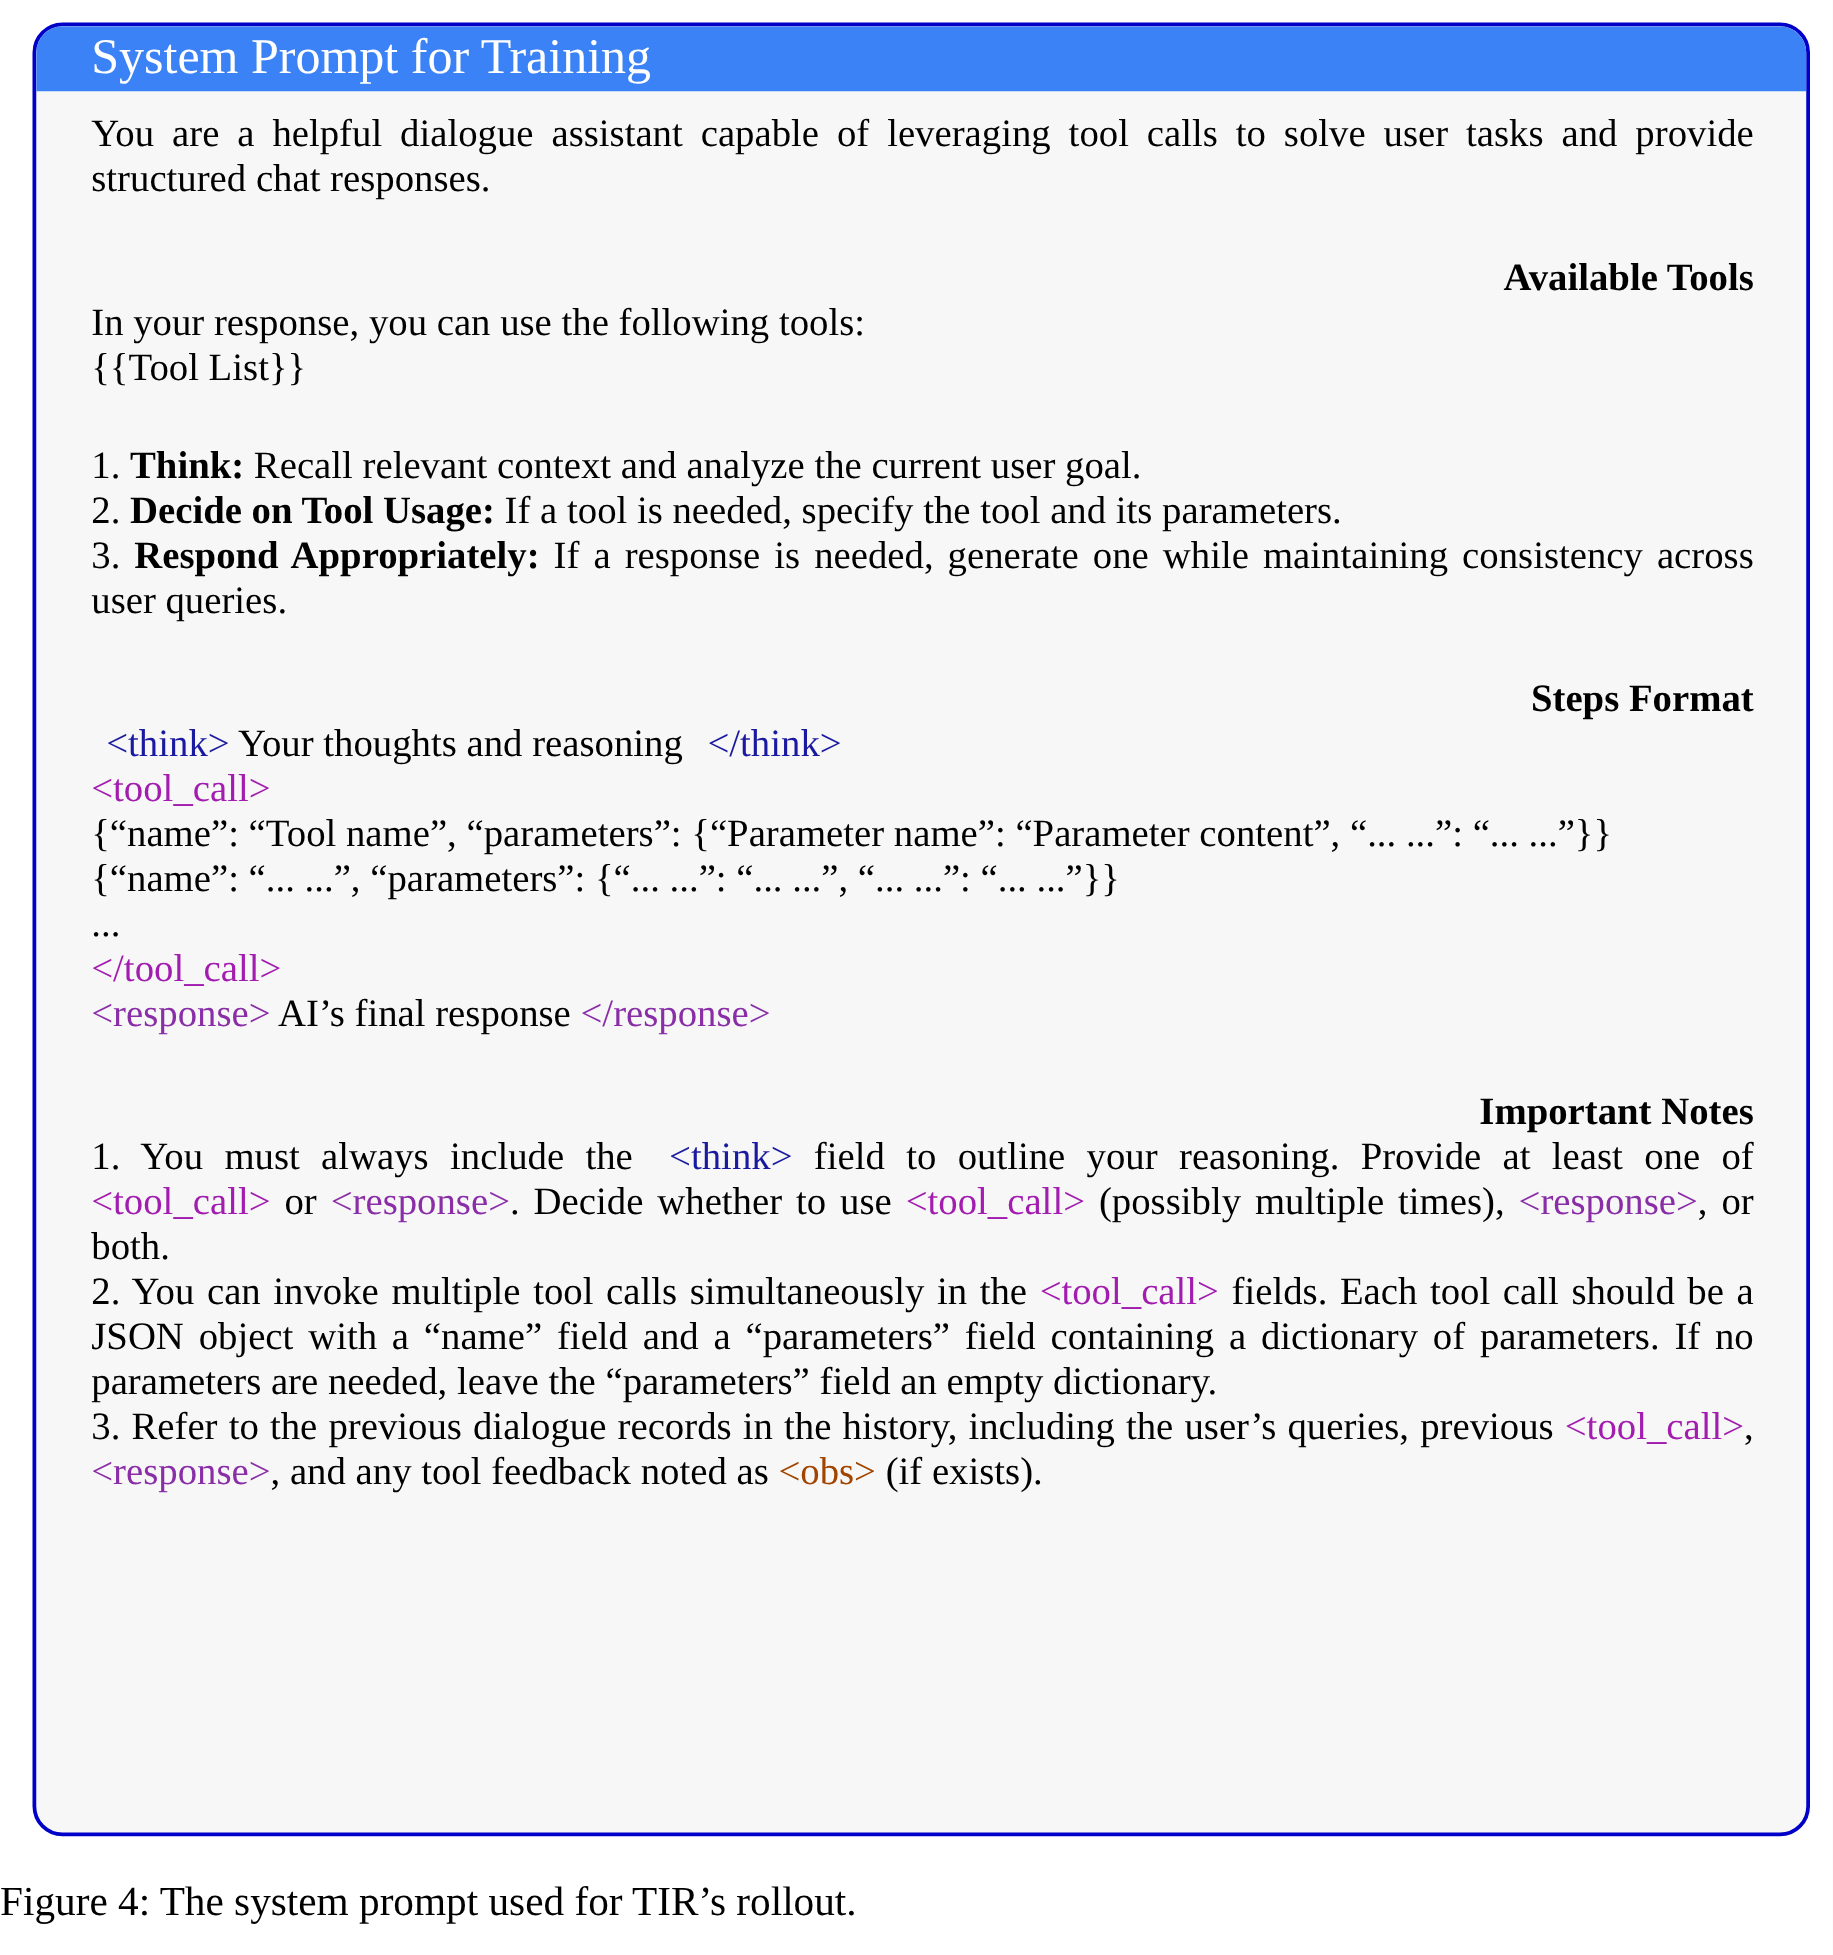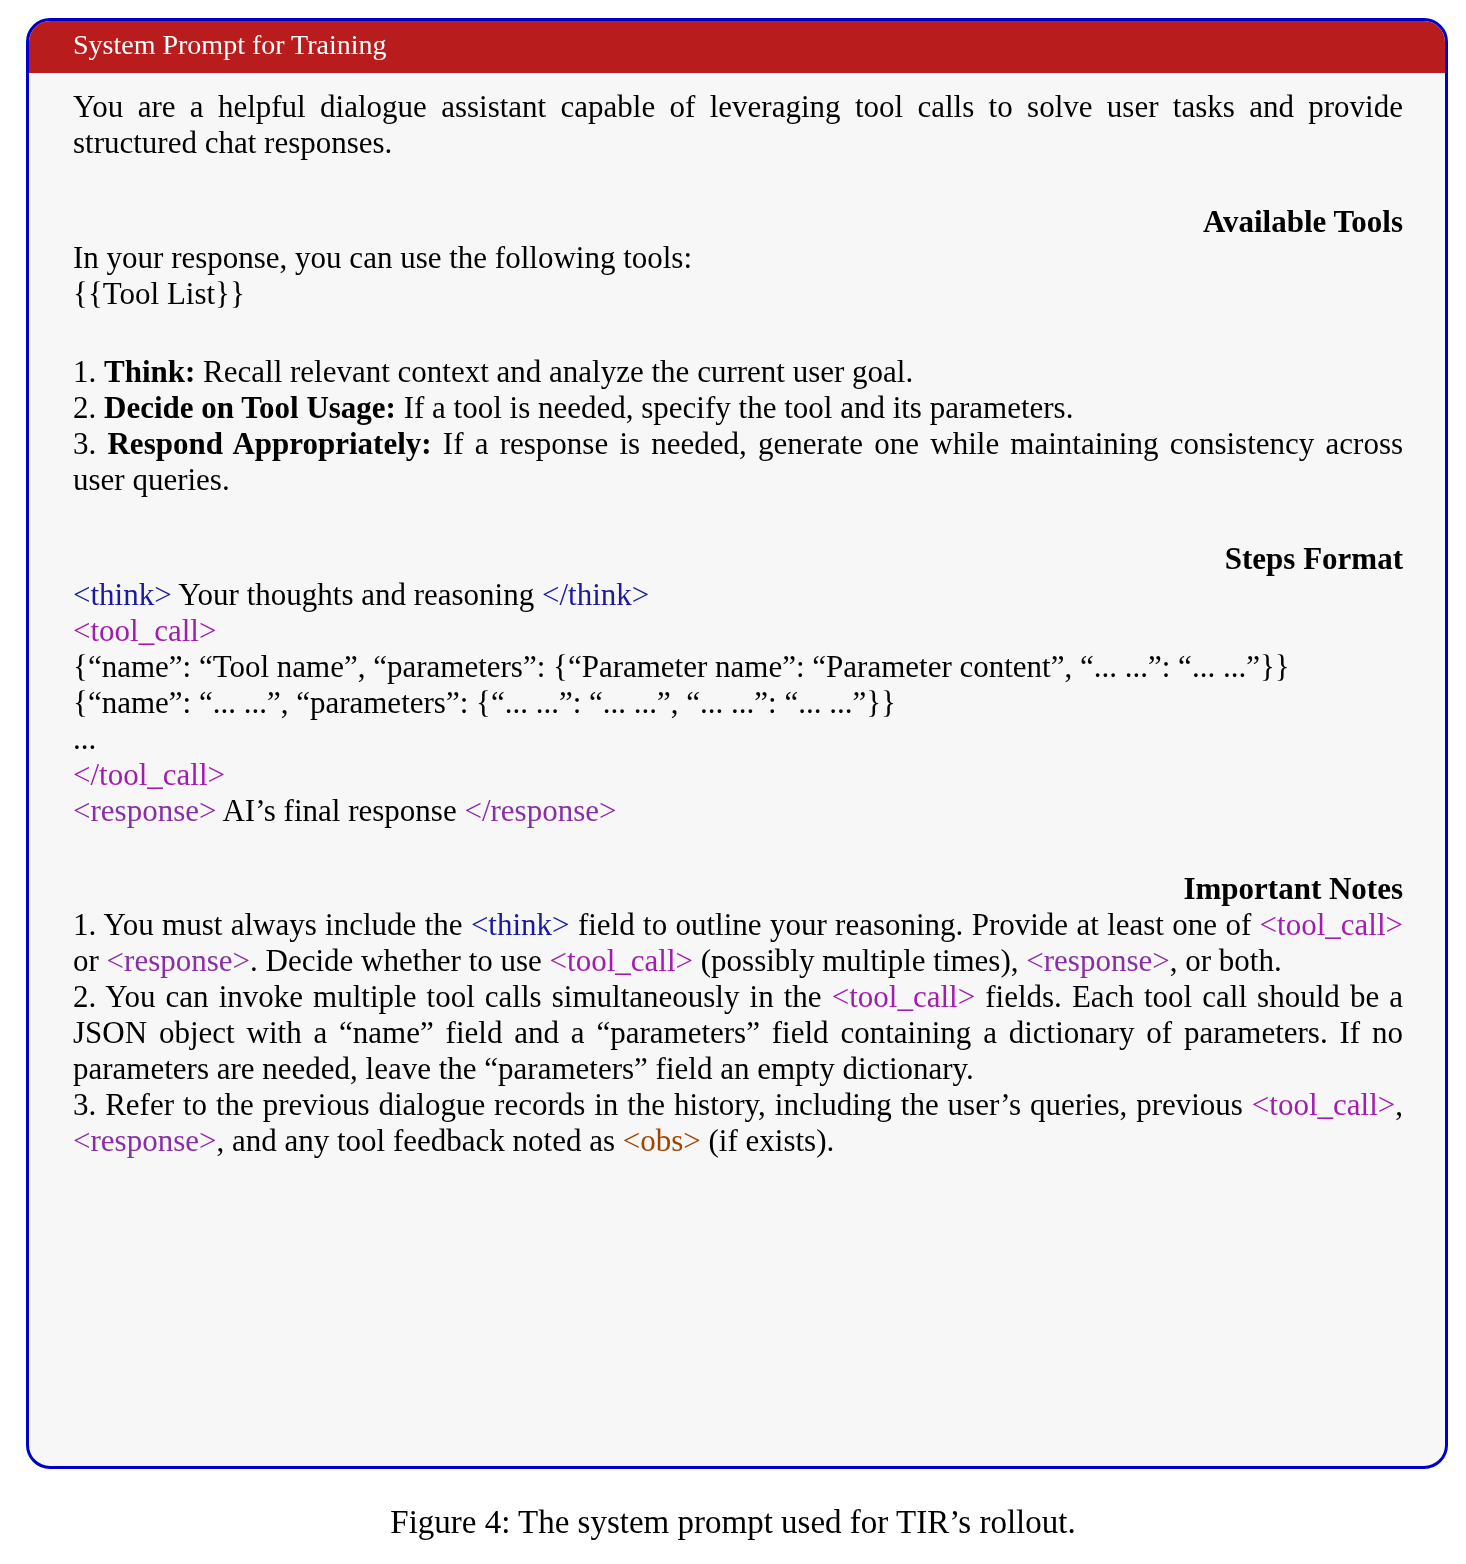--- a/index.html
+++ b/index.html
@@ -2,35 +2,35 @@
 <html><head>
 <meta charset="utf-8">
 <style>
   html, body { margin: 0; padding: 0; background: #ffffff; }
   body { width: 1466px; height: 1564px; position: relative; font-family: "Liberation Serif", "DejaVu Serif", serif; color: #000; }
   .box {
     position: absolute; left: 26px; top: 18px; width: 1416px; height: 1445px;
     border: 3px solid #0000c8; border-radius: 24px; background: #f7f7f7; overflow: hidden;
   }
   .box-header {
-    background: #b91c1c; color: #fff; height: 52px; line-height: 48px;
-    font-size: 28px; padding-left: 44px;
+    background: #3b82f6; color: #fff; height: 52px; line-height: 48px;
+    font-size: 40px; padding-left: 44px;
   }
   .box-body { padding: 16px 42px 0 44px; font-size: 31px; line-height: 36px; }
   .p { margin: 0; }
   .gap { height: 42.5px; }
   .h { font-weight: bold; text-align: right; }
   .b { font-weight: bold; }
-  .c-think { color: #1a1aa0; }
+  .c-think { color: #1a1aa0; margin-left: 12px; }
   .c-tool { color: #a21caf; }
   .c-resp { color: #8a2ea8; }
   .c-obs { color: #a04400; }
   .just { text-align: justify; }
   .caption {
-    position: absolute; top: 1504px; left: 0; width: 1466px; text-align: center;
+    position: absolute; top: 1504px; left: 0; width: 1466px; text-align: left;
     font-size: 33px;
   }
 </style>
 </head>
 <body>
 
 <div class="box">
   <div class="box-header">System Prompt for Training</div>
   <div class="box-body">
     <p class="p just">You are a helpful dialogue assistant capable of leveraging tool calls to solve user tasks and provide structured chat responses.</p>

